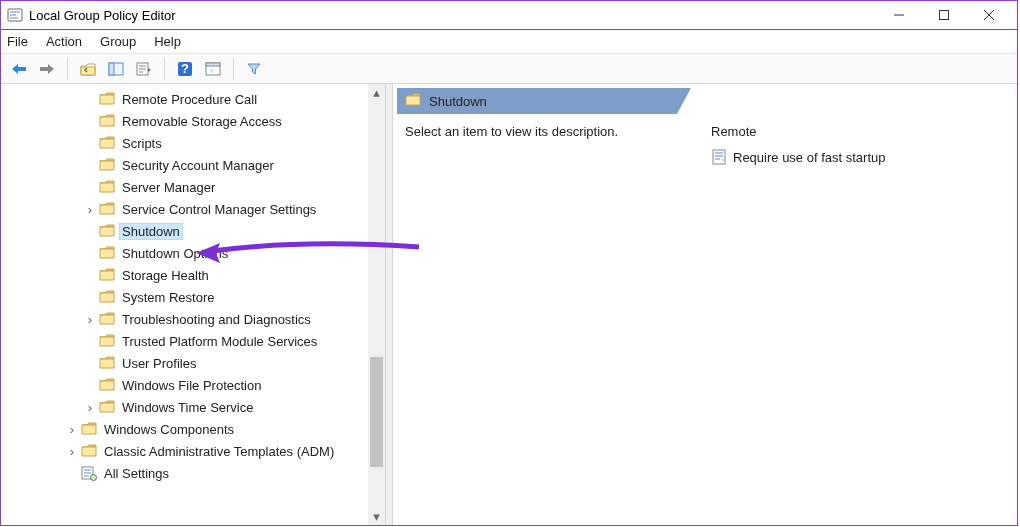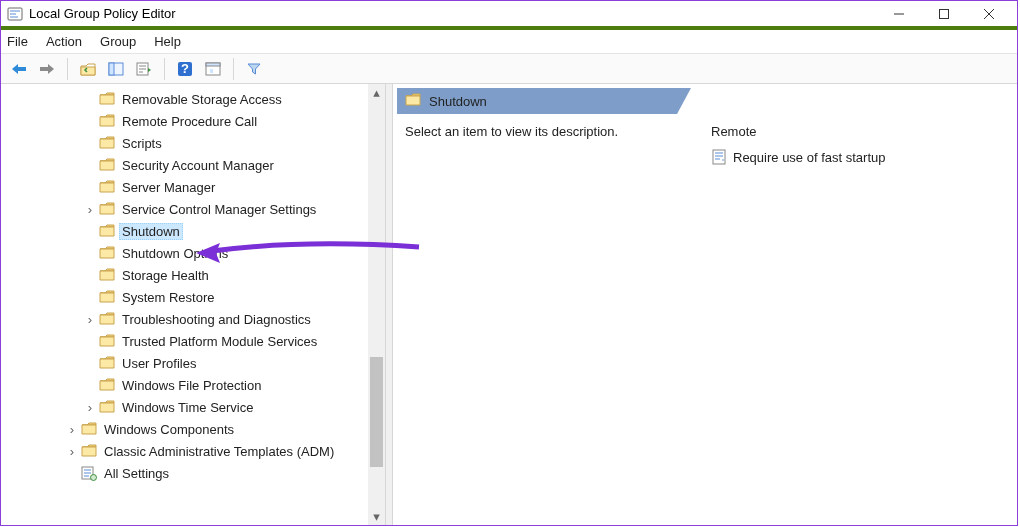--- a/index.html
+++ b/index.html
@@ -1,19 +1,19 @@
 <!DOCTYPE html>
 <html><head>
   <meta charset="utf-8">
   <style>
     * { box-sizing:border-box; margin:0; padding:0; font-family:"Segoe UI",Tahoma,sans-serif; font-size:13px; color:#222; }
     html,body{width:1020px;height:527px;overflow:hidden;background:#fff;}
     .window{width:1018px;height:526px;border:1px solid #8c3ed8;position:relative;background:#fff;display:flex;flex-direction:column;}
     
-    .titlebar{height:29px;display:flex;align-items:center;padding:0 6px;border-bottom:4px solid #4d7c0f;}
+    .titlebar{height:29px;display:flex;align-items:center;padding:0 6px;border-bottom:1px solid #4d7c0f;}
     .titlebar .appicon{width:16px;height:16px;margin-right:6px;display:inline-flex;align-items:center;justify-content:center;}
     .titlebar .title{flex:1;color:#000;}
     .winbtn{width:45px;height:28px;display:flex;align-items:center;justify-content:center;color:#333;}
     
     .menubar{height:24px;display:flex;align-items:center;padding:0 6px;gap:18px;border-bottom:1px solid #e5e5e5;}
     .menubar span{cursor:default;}
     
     .toolbar{height:30px;display:flex;align-items:center;padding:0 6px;gap:4px;border-bottom:1px solid #d7d7d7;background:#fafafa;}
     .tb-btn{width:24px;height:24px;display:flex;align-items:center;justify-content:center;border:1px solid transparent;border-radius:2px;}
     .tb-sep{width:1px;height:22px;background:#d7d7d7;margin:0 4px;}
@@ -152,32 +152,32 @@
         <div class="tree" id="tree">
             <div class="node">
               <span class="spacer" style="width: 82px;"></span>
               <span class="expander" style="font-size: 13px; color: rgb(102, 102, 102);"></span>
               <span class="folder">
                 <svg viewBox="0 0 16 16">
                   <path d="M1 4h5l2-2h7v2H1z" fill="#f5d67b" stroke="#c9a34e"></path>
                   <path d="M1 4h14v9H1z" fill="#fce9a6" stroke="#c9a34e"></path>
                 </svg>
               </span>
+              <span class="lbl">Remote Procedure Call</span>
+            </div>
+            <div class="node">
+              <span class="spacer" style="width: 82px;"></span>
+              <span class="expander" style="font-size: 13px; color: rgb(102, 102, 102);"></span>
+              <span class="folder">
+                <svg viewBox="0 0 16 16">
+                  <path d="M1 4h5l2-2h7v2H1z" fill="#f5d67b" stroke="#c9a34e"></path>
+                  <path d="M1 4h14v9H1z" fill="#fce9a6" stroke="#c9a34e"></path>
+                </svg>
+              </span>
               <span class="lbl">Removable Storage Access</span>
-            </div>
-            <div class="node">
-              <span class="spacer" style="width: 82px;"></span>
-              <span class="expander" style="font-size: 13px; color: rgb(102, 102, 102);"></span>
-              <span class="folder">
-                <svg viewBox="0 0 16 16">
-                  <path d="M1 4h5l2-2h7v2H1z" fill="#f5d67b" stroke="#c9a34e"></path>
-                  <path d="M1 4h14v9H1z" fill="#fce9a6" stroke="#c9a34e"></path>
-                </svg>
-              </span>
-              <span class="lbl">Remote Procedure Call</span>
             </div>
             <div class="node">
               <span class="spacer" style="width: 82px;"></span>
               <span class="expander" style="font-size: 13px; color: rgb(102, 102, 102);"></span>
               <span class="folder">
                 <svg viewBox="0 0 16 16">
                   <path d="M1 4h5l2-2h7v2H1z" fill="#f5d67b" stroke="#c9a34e"></path>
                   <path d="M1 4h14v9H1z" fill="#fce9a6" stroke="#c9a34e"></path>
                 </svg>
               </span>

